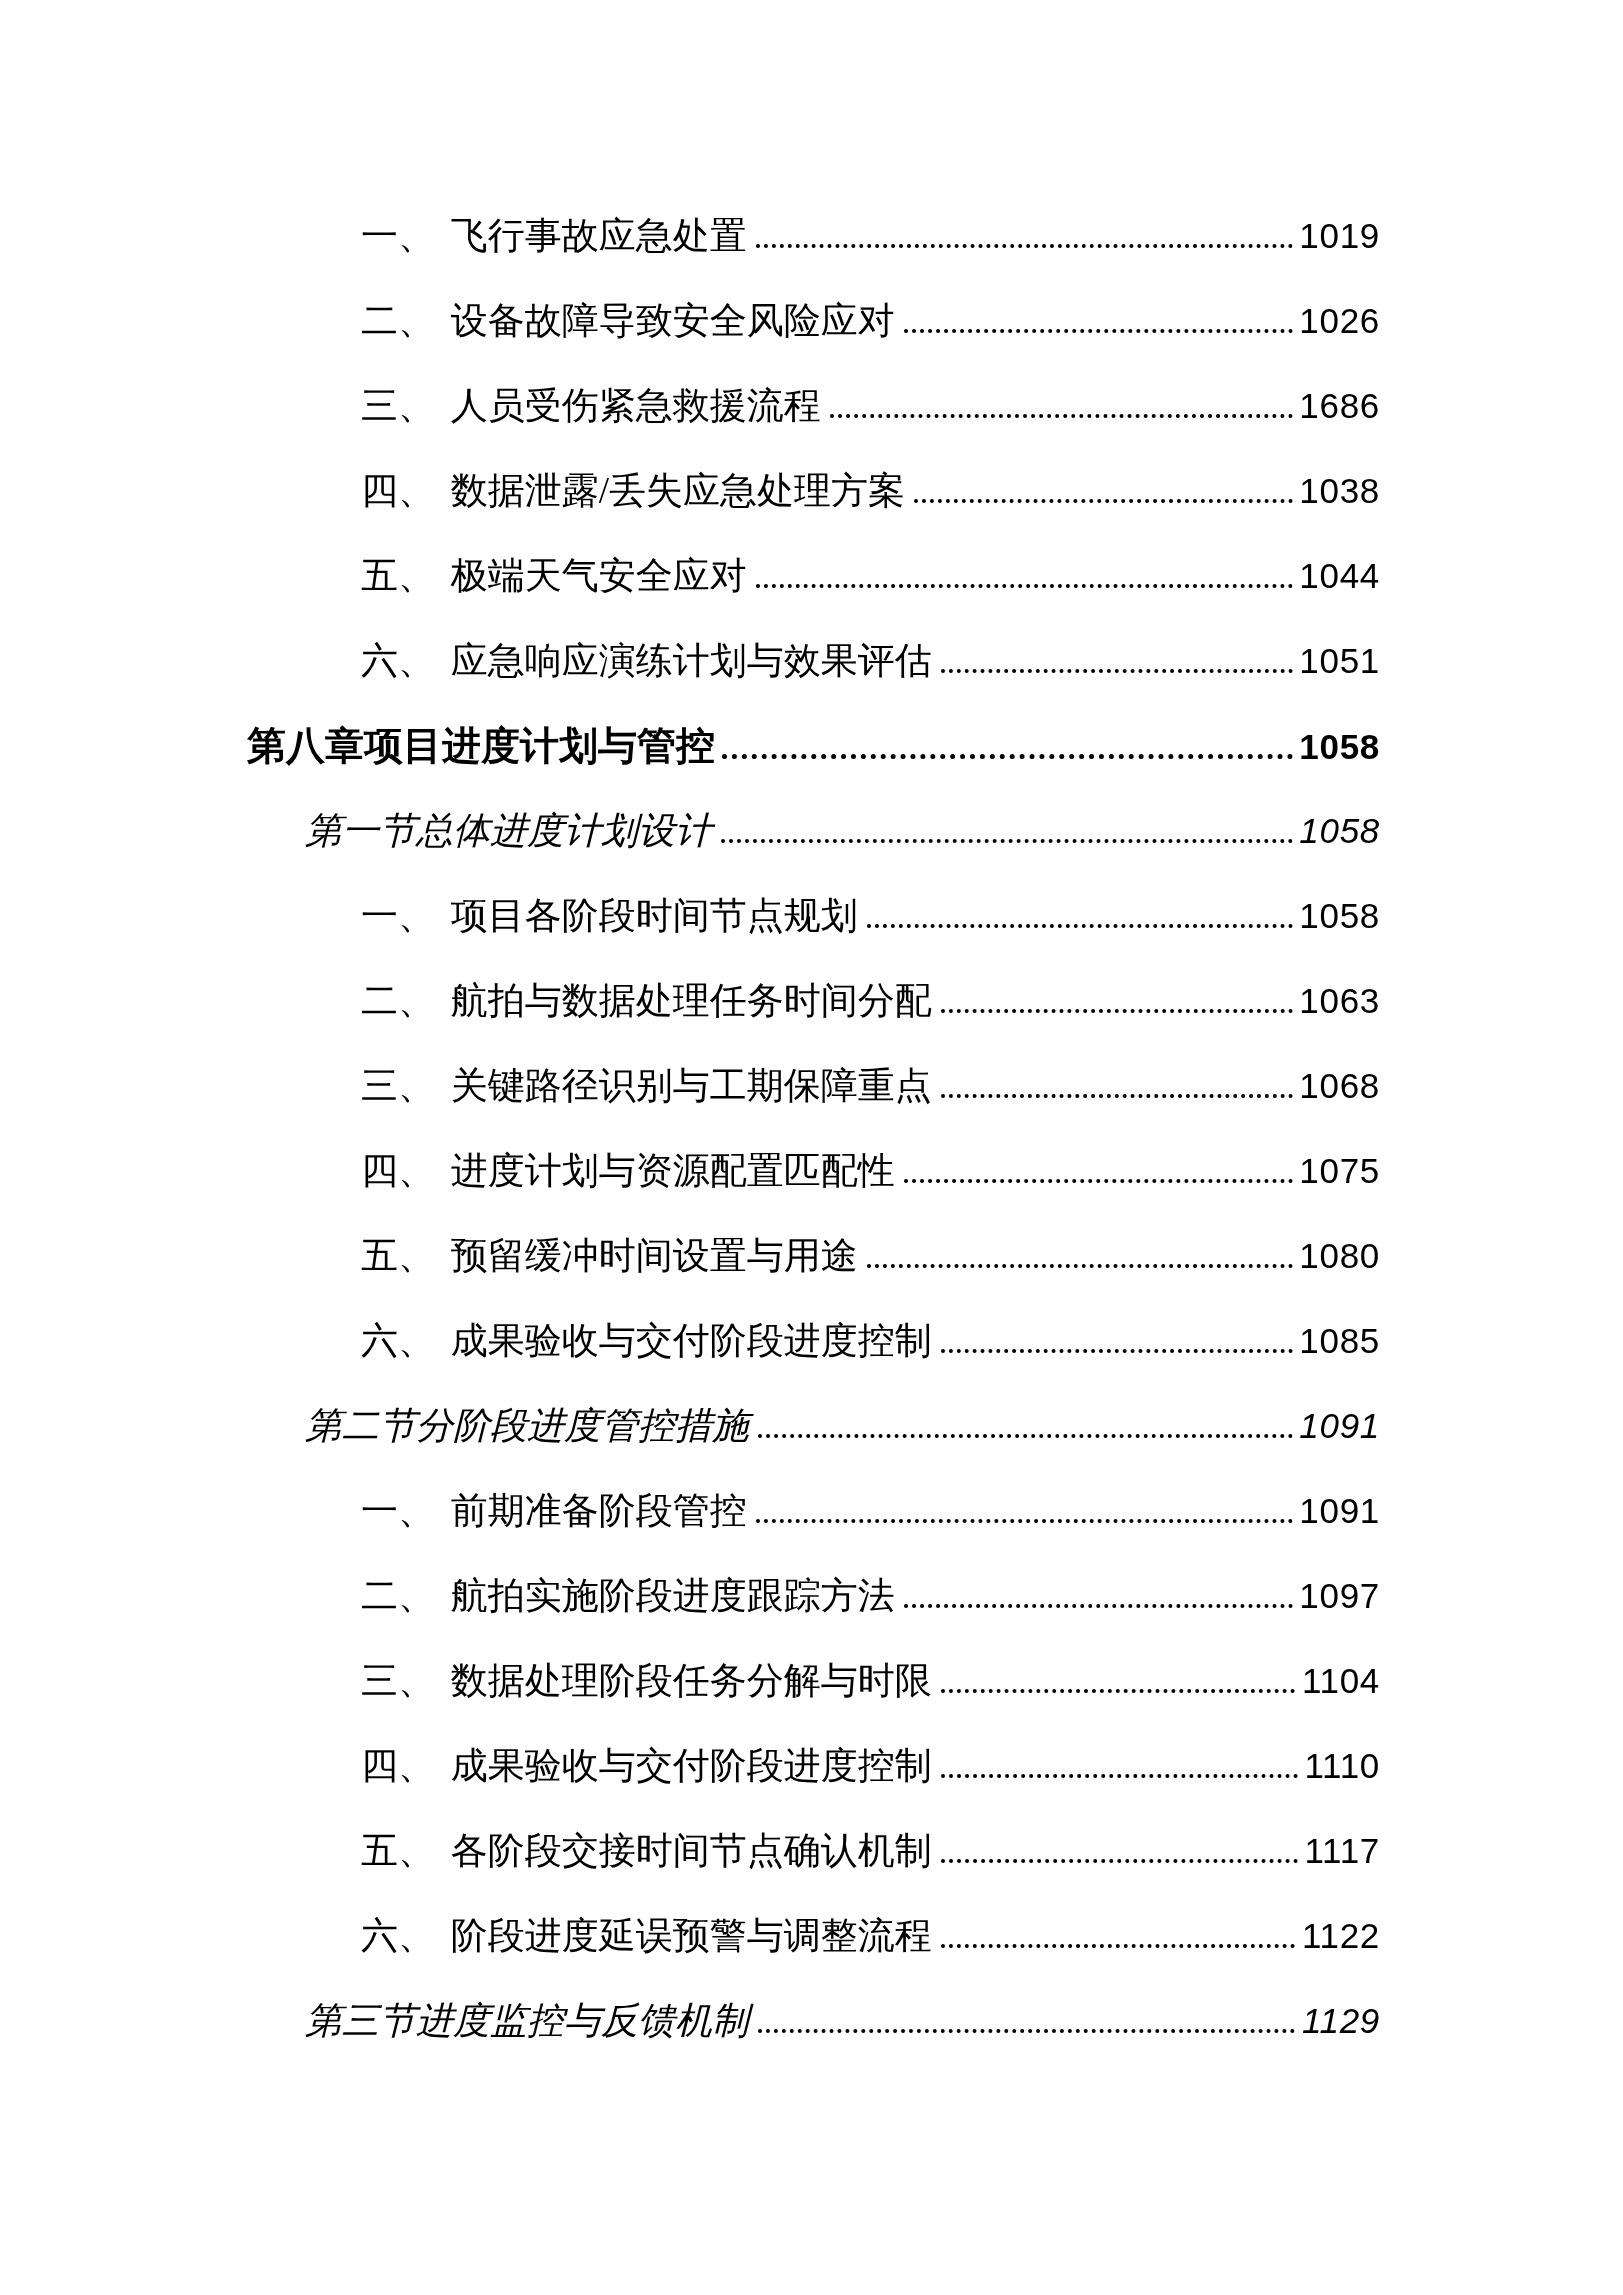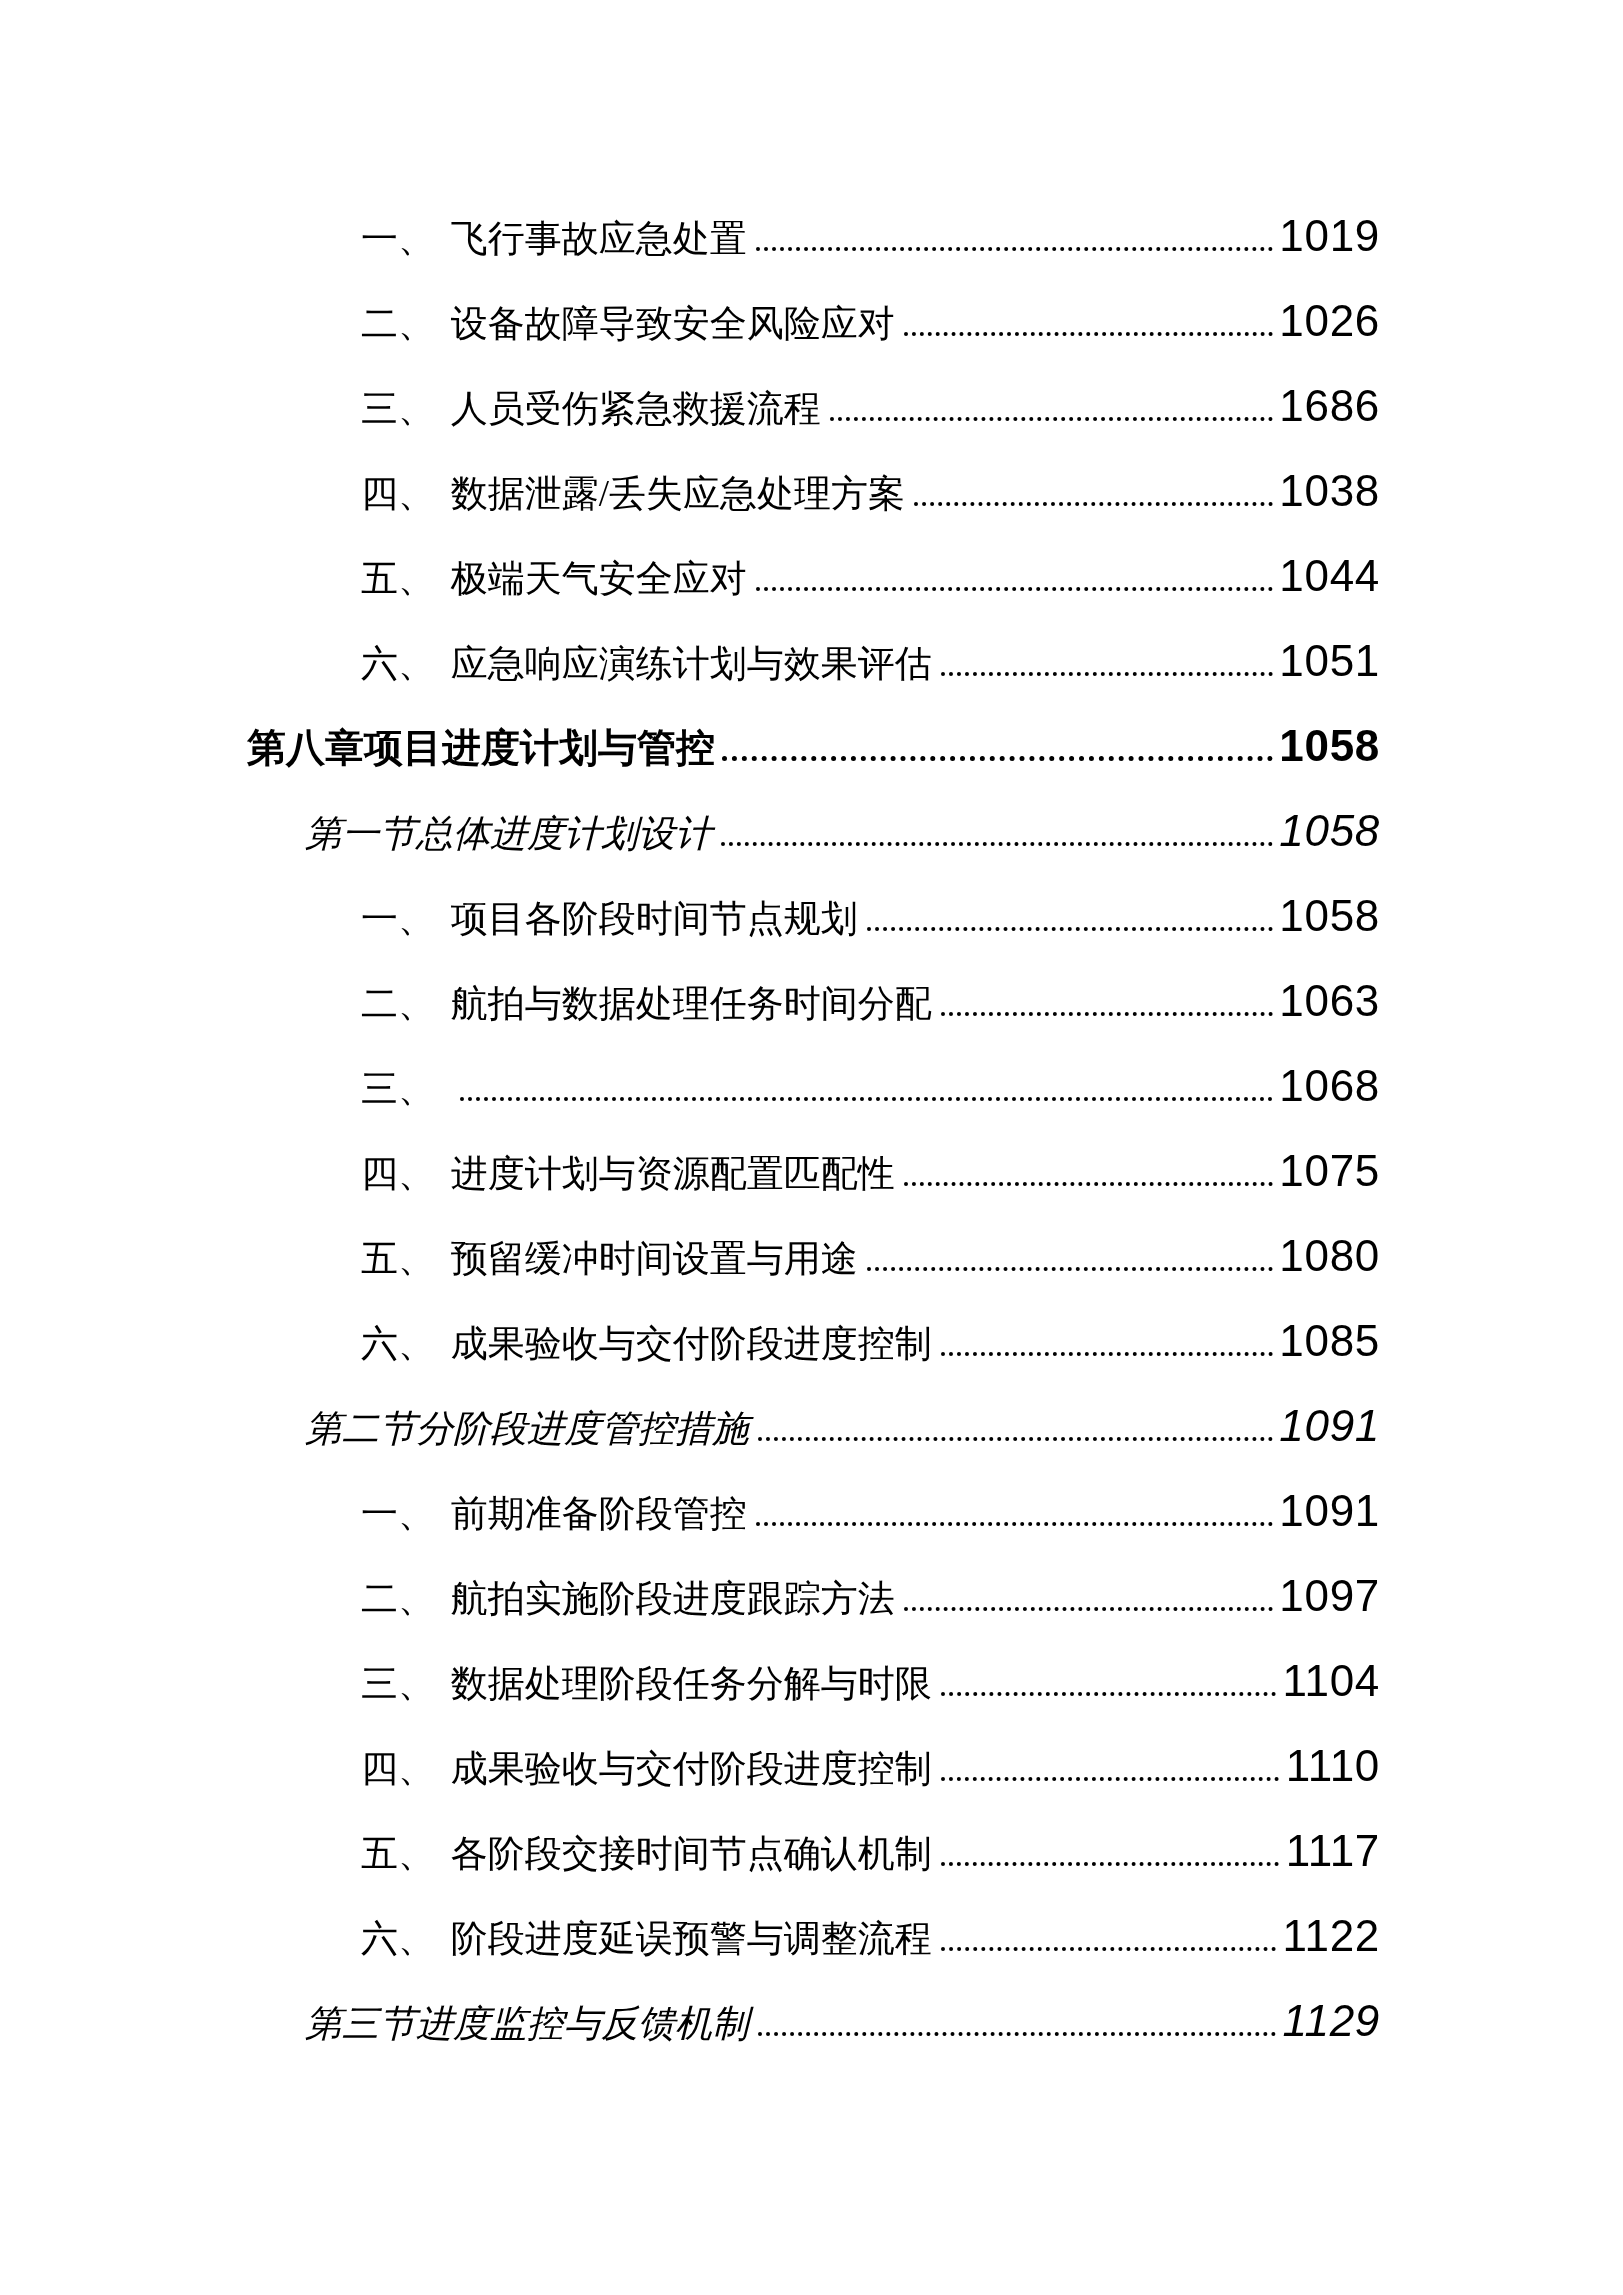--- a/index.html
+++ b/index.html
@@ -49,21 +49,21 @@
   .leader {
     flex: 1 1 auto;
     min-width: 26px;
     height: 0;
     border-bottom: 4.6px dotted #000000;
     margin: 0 6.5px 1.3px 9.2px;
   }
   .lvl-chapter .leader { border-bottom-width: 5.9px; margin-left: 6.5px; }
   .pageno {
     font-family: "Liberation Sans", "DejaVu Sans", sans-serif;
-    font-size: 44px;
+    font-size: 35px;
     letter-spacing: 0.7px;
   }
   .lvl-chapter .pageno { font-weight: 700; }
 </style>
 </head>
 <body>
 
 <div class="page">
   <div class="toc">
       <div class="row lvl-item">
@@ -119,20 +119,21 @@
         <span class="pageno">1058</span>
       </div>
       <div class="row lvl-item">
         <span class="no">二、</span>
         <span class="title">航拍与数据处理任务时间分配</span>
         <span class="leader"></span>
         <span class="pageno">1063</span>
       </div>
       <div class="row lvl-item">
         <span class="no">三、</span>
+        <span class="title">关键路径识别与工期保障重点</span>
         <span class="leader"></span>
         <span class="pageno">1068</span>
       </div>
       <div class="row lvl-item">
         <span class="no">四、</span>
         <span class="title">进度计划与资源配置匹配性</span>
         <span class="leader"></span>
         <span class="pageno">1075</span>
       </div>
       <div class="row lvl-item">

